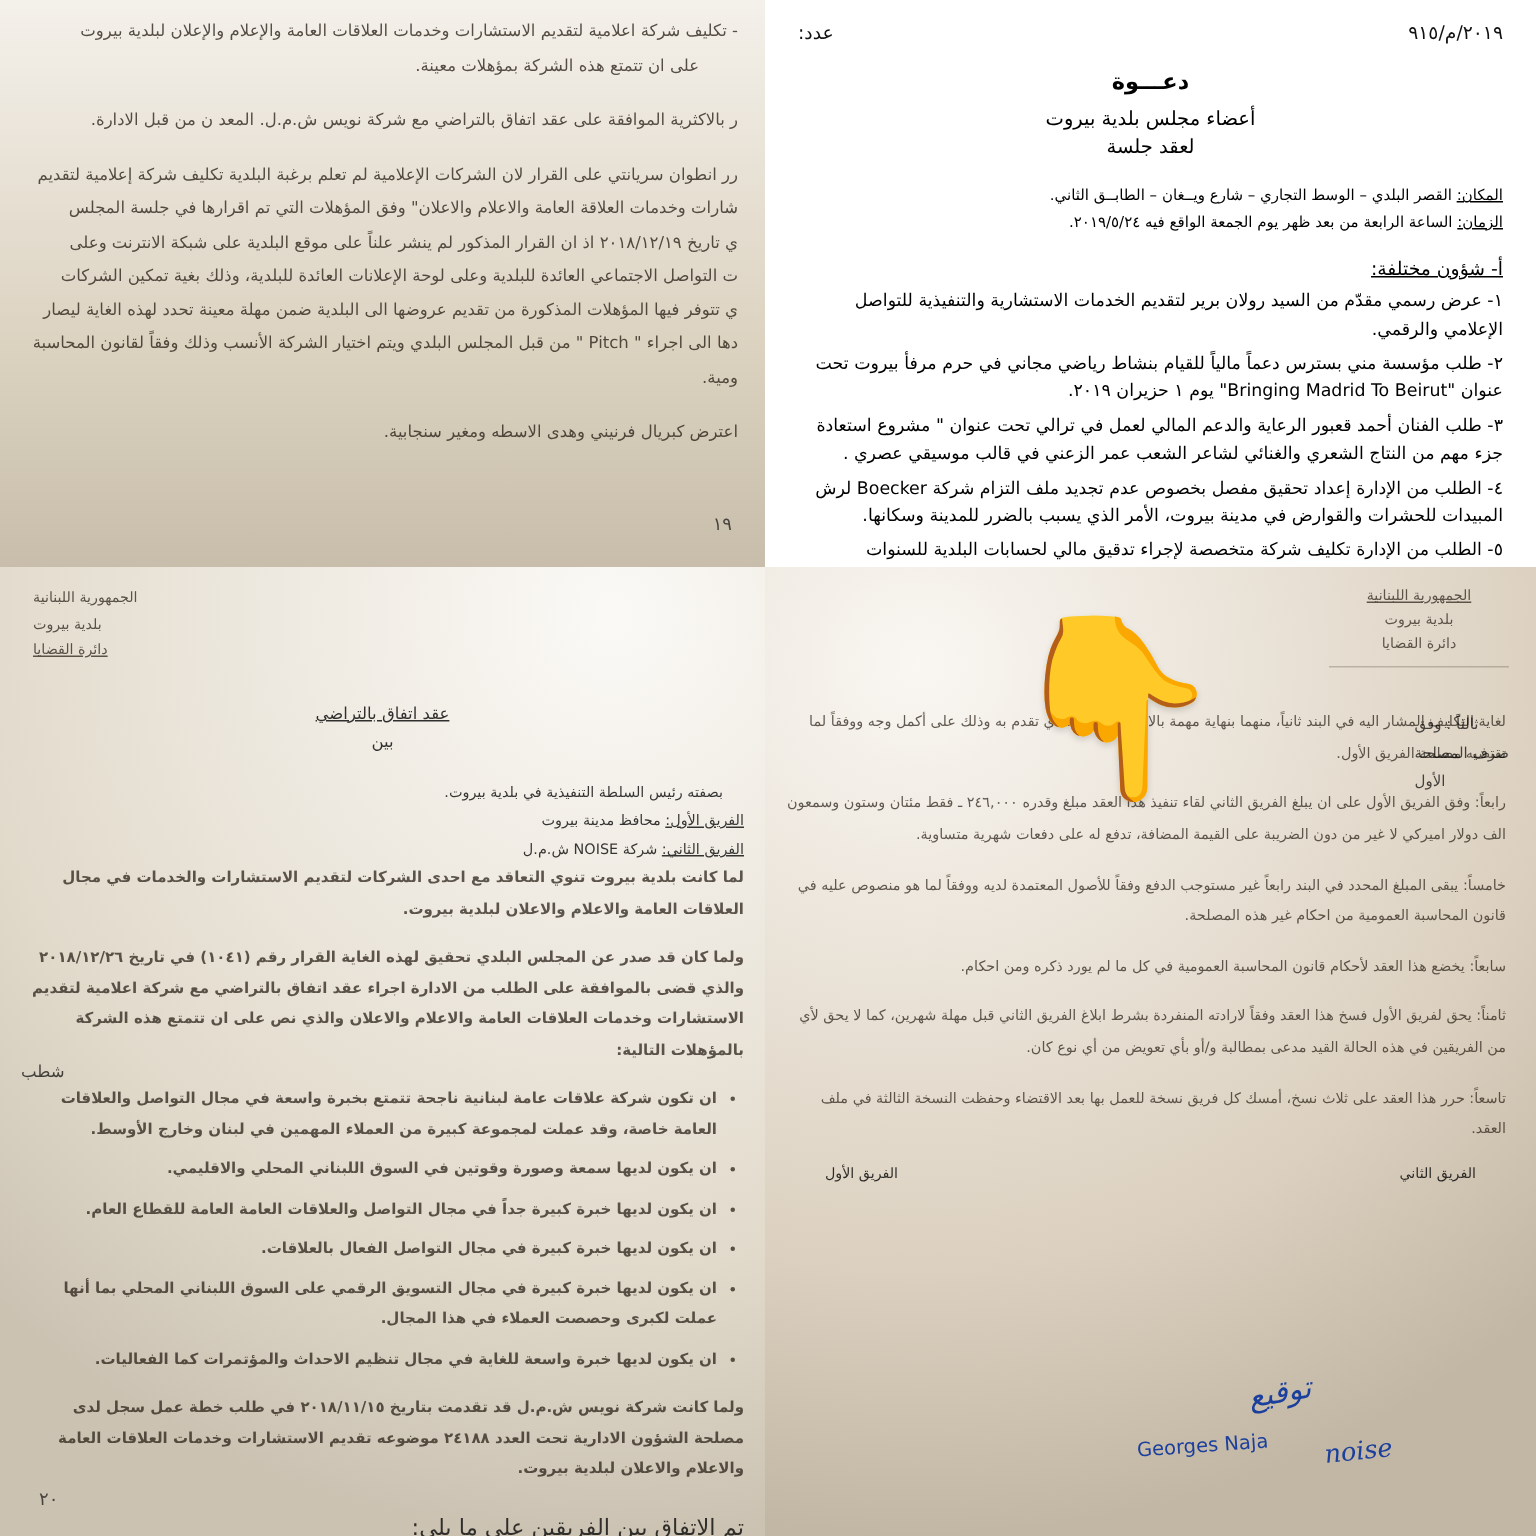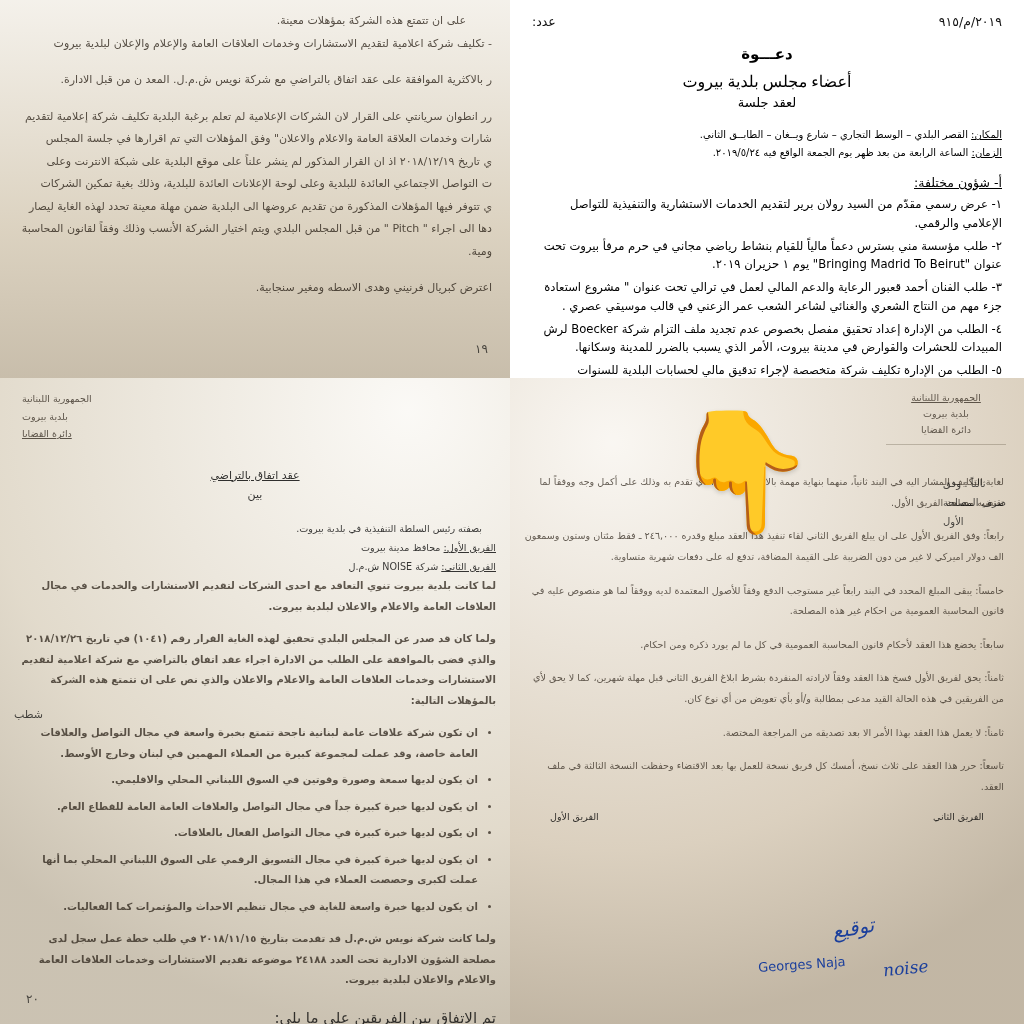--- a/index.html
+++ b/index.html
@@ -19,21 +19,21 @@
   .p-tr:before,.p-bl:before,.p-br:before{
     content:"";position:absolute;inset:0;pointer-events:none;
   }
   .p-tr:before{background:linear-gradient(180deg,rgba(255,255,255,.55),rgba(170,150,115,.18) 60%,rgba(120,100,70,.28));}
   .p-bl:before{background:radial-gradient(120% 90% at 20% 10%,rgba(255,255,255,.65),rgba(160,140,110,.25) 70%,rgba(110,92,64,.35));}
   .p-br:before{background:radial-gradient(120% 95% at 80% 5%,rgba(255,255,255,.7),rgba(165,148,118,.2) 70%,rgba(115,98,70,.3));}
 
   
   .tl-head{display:flex;justify-content:space-between;font-size:12.5px;color:#111;direction:rtl;}
   .tl-title{text-align:center;margin-top:16px;font-size:15px;font-weight:bold;letter-spacing:3px;}
-  .tl-sub{text-align:center;margin-top:9px;font-size:16px;font-family:Liberation Serif, serif;}
+  .tl-sub{text-align:center;margin-top:9px;font-size:13px;}
   .tl-sub2{text-align:center;margin-top:4px;font-size:13px;}
   .tl-kv{margin-top:16px;font-size:10px;line-height:1.75;}
   .tl-kv .k{text-decoration:underline;}
   .tl-sec{margin-top:14px;font-size:12.5px;text-decoration:underline;}
   .tl-list{margin-top:5px;font-size:11.6px;line-height:1.62;}
   .tl-list div{margin-bottom:4px;}
 
   
   .ht{position:relative;z-index:2;color:#2b2218;}
   .tr-line{font-size:11px;line-height:2.05;opacity:.78;text-align:right;}
@@ -104,22 +104,22 @@
       <div>١- عرض رسمي مقدّم من السيد روﻻن برير لتقديم الخدمات الاستشارية والتنفيذية للتواصل الإعلامي والرقمي.</div>
       <div>٢- طلب مؤسسة مني بسترس دعماً مالياً للقيام بنشاط رياضي مجاني في حرم مرفأ بيروت تحت عنوان "Bringing Madrid To Beirut" يوم ١ حزيران ٢٠١٩.</div>
       <div>٣- طلب الفنان أحمد قعبور الرعاية والدعم المالي لعمل في ترالي تحت عنوان " مشروع استعادة جزء مهم من النتاج الشعري والغنائي لشاعر الشعب عمر الزعني في قالب موسيقي عصري .</div>
       <div>٤- الطلب من الإدارة إعداد تحقيق مفصل بخصوص عدم تجديد ملف التزام شركة Boecker لرش المبيدات للحشرات والقوارض في مدينة بيروت، الأمر الذي يسبب بالضرر للمدينة وسكانها.</div>
       <div>٥- الطلب من الإدارة تكليف شركة متخصصة لإجراء تدقيق مالي لحسابات البلدية للسنوات المنصرمة.</div>
     </div>
   </div>
 
   <div class="panel p-tr">
     <div class="ht">
+      <div class="tr-line">- تكليف شركة اعلامية لتقديم الاستشارات وخدمات العلاقات العامة والإعلام والإعلان لبلدية بيروت</div>
       <div class="tr-line ind">على ان تتمتع هذه الشركة بمؤهلات معينة.</div>
-      <div class="tr-line">- تكليف شركة اعلامية لتقديم الاستشارات وخدمات العلاقات العامة والإعلام والإعلان لبلدية بيروت</div>
       <div class="tr-gap"></div>
       <div class="tr-line">ر بالاكثرية الموافقة على عقد اتفاق بالتراضي مع شركة نويس ش.م.ل. المعد ن من قبل الادارة.</div>
       <div class="tr-gap"></div>
       <div class="tr-line">رر انطوان سريانتي على القرار لان الشركات الإعلامية لم تعلم برغبة البلدية تكليف شركة إعلامية لتقديم</div>
       <div class="tr-line">شارات وخدمات العلاقة العامة والاعلام والاعلان" وفق المؤهلات التي تم اقرارها في جلسة المجلس</div>
       <div class="tr-line">ي تاريخ ٢٠١٨/١٢/١٩ اذ ان القرار المذكور لم ينشر علناً على موقع البلدية على شبكة الانترنت وعلى</div>
       <div class="tr-line">ت التواصل الاجتماعي العائدة للبلدية وعلى لوحة الإعلانات العائدة للبلدية، وذلك بغية تمكين الشركات</div>
       <div class="tr-line">ي تتوفر فيها المؤهلات المذكورة من تقديم عروضها الى البلدية ضمن مهلة معينة تحدد لهذه الغاية ليصار</div>
       <div class="tr-line">دها الى اجراء " Pitch " من قبل المجلس البلدي ويتم اختيار الشركة الأنسب وذلك وفقاً لقانون المحاسبة</div>
       <div class="tr-line">ومية.</div>
@@ -142,21 +142,20 @@
       <div>صرف المصلحة</div>
       <div>الأول</div>
     </div>
 
     <div class="bl-body" style="margin-top:86px;padding-right:6px;">
       <p>لغاية التكليف المشار اليه في البند ثانياً، منهما بنهاية مهمة بالالتزام ٢٤١٨٨ الذي تقدم به وذلك على أكمل وجه ووفقاً لما تقتضيه مصلحة الفريق الأول.</p>
       <p>رابعاً: وفق الفريق الأول على ان يبلغ الفريق الثاني لقاء تنفيذ هذا العقد مبلغ وقدره ٢٤٦,٠٠٠ ـ فقط مئتان وستون وسمعون الف دولار اميركي لا غير من دون الضريبة على القيمة المضافة، تدفع له على دفعات شهرية متساوية.</p>
       <p>خامساً: يبقى المبلغ المحدد في البند رابعاً غير مستوجب الدفع وفقاً للأصول المعتمدة لديه ووفقاً لما هو منصوص عليه في قانون المحاسبة العمومية من احكام غير هذه المصلحة.</p>
       <p>سابعاً: يخضع هذا العقد لأحكام قانون المحاسبة العمومية في كل ما لم يورد ذكره ومن احكام.</p>
       <p>ثامناً: يحق لفريق الأول فسخ هذا العقد وفقاً لارادته المنفردة بشرط ابلاغ الفريق الثاني قبل مهلة شهرين، كما لا يحق لأي من الفريقين في هذه الحالة القيد مدعى بمطالبة و/أو بأي تعويض من أي نوع كان.</p>
-      <p>ثامناً: لا يعمل هذا العقد بهذا الأمر الا بعد تصديقه من المراجعة المختصة.</p>
       <p>تاسعاً: حرر هذا العقد على ثلاث نسخ، أمسك كل فريق نسخة للعمل بها بعد الاقتضاء وحفظت النسخة الثالثة في ملف العقد.</p>
     </div>
 
     <div class="bl-sign" style="padding:0 26px;">
       <span>الفريق الثاني</span>
       <span>الفريق الأول</span>
     </div>
 
     <div class="sig-blue sig1">توقيع</div>
     <div class="sig-blue sig2">noise</div>

